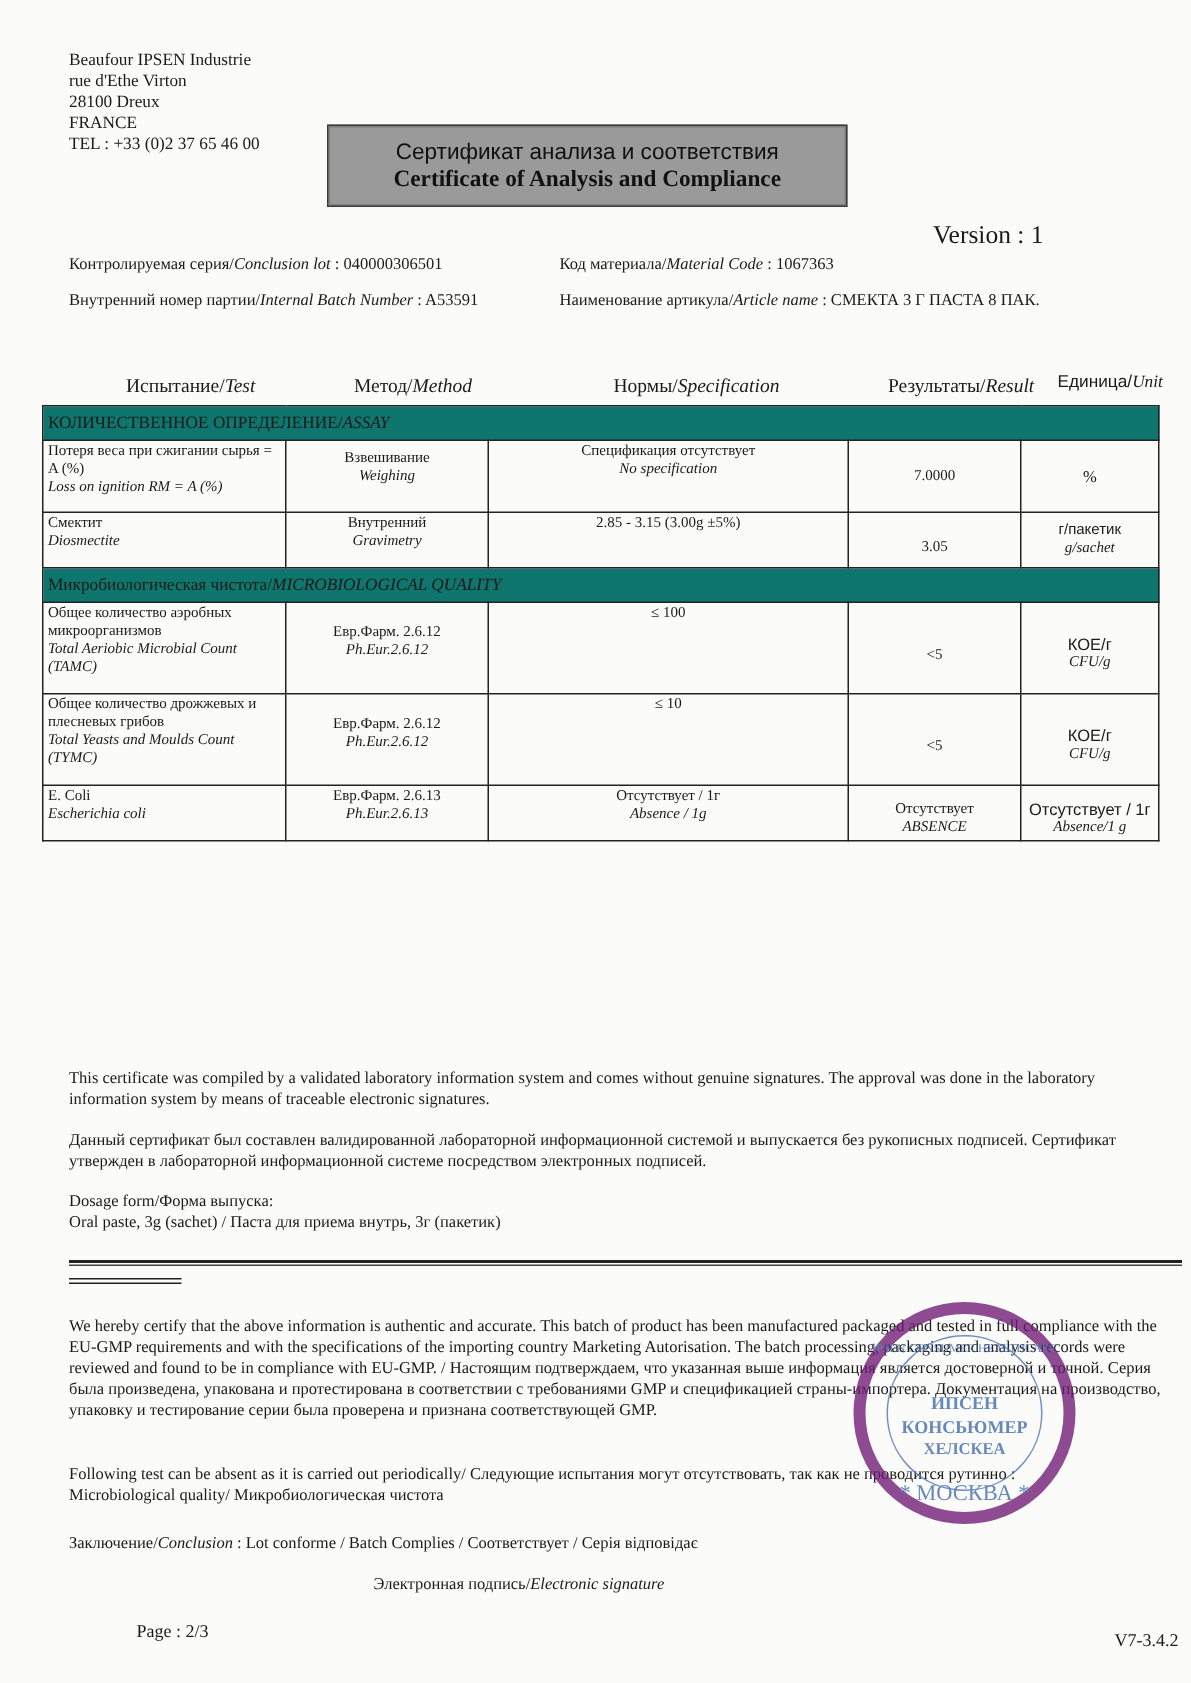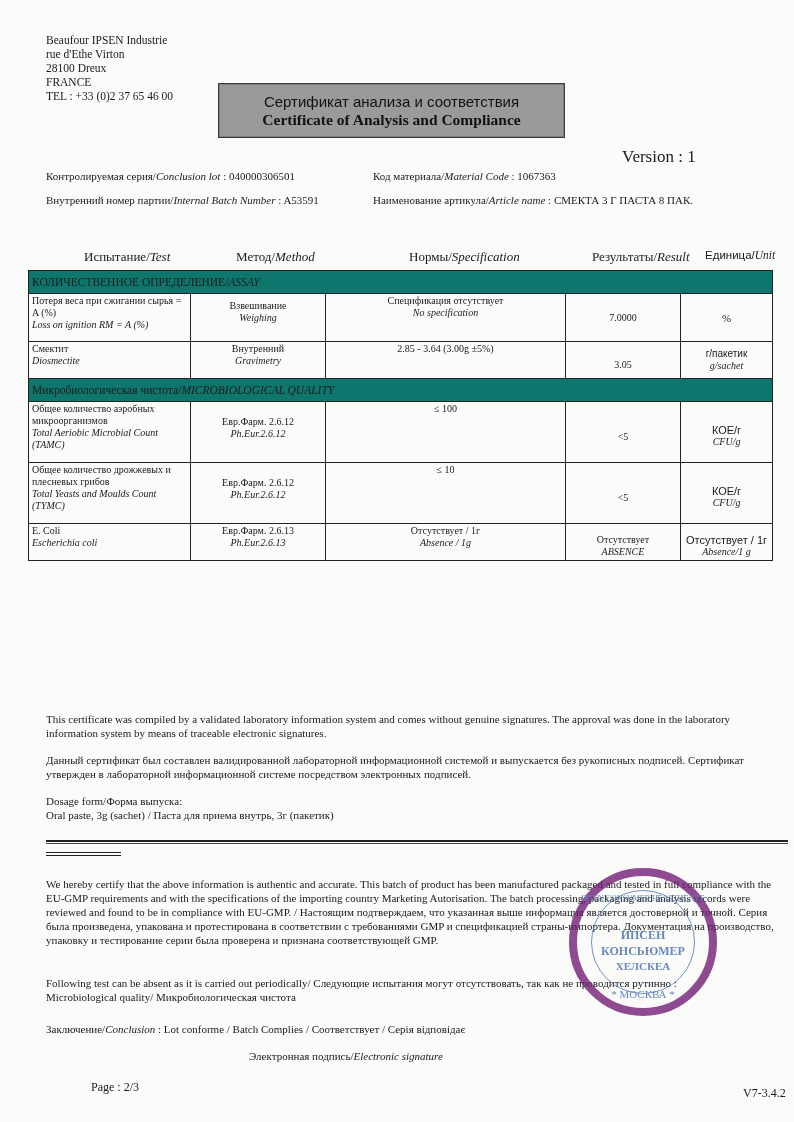--- a/index.html
+++ b/index.html
@@ -151,21 +151,21 @@
   <tr style="height:37px">
     <td>
           <div>Смектит</div>
           <div class="i">Diosmectite</div>
         </td>
     <td class="c">
           <div>Внутренний</div>
           <div class="i">Gravimetry</div>
         </td>
     <td class="c">
-          <div>2.85 - 3.64 (3.00g ±5%)</div>
+          <div>2.85 - 3.15 (3.00g ±5%)</div>
         </td>
     <td class="c mid" style="padding-top:10px">
           <div>3.05</div>
         </td>
     <td class="c mid">
           <div class="sans">г/пакетик</div>
           <div class="i">g/sachet</div>
         </td>
   </tr>
 
@@ -263,17 +263,17 @@
 <div class="abs para" style="top:1049px; left:233px; width:auto;text-align:center;">
   <span>Электронная подпись/</span><i>Electronic signature</i>
 </div>
 
 <div class="abs stamp">
   <div class="inner"></div>
   <div class="t" style="top:18px; font-size:8px; font-weight:normal;">IPSEN CONSUMER HEALTHCARE</div>
   <div class="t" style="top:52px; font-size:12px;">ИПСЕН</div>
   <div class="t" style="top:68px; font-size:12px;">КОНСЬЮМЕР</div>
   <div class="t" style="top:84px; font-size:11px;">ХЕЛСКЕА</div>
-  <div class="t" style="top:112px; font-size:11px; font-weight:normal;">* МОСКВА *</div>
+  <div class="t" style="top:112px; font-size:15px; font-weight:normal;">* МОСКВА *</div>
 </div>
 
 <div class="abs footer" style="left:75px; top:1080px;">Page : 2/3</div>
 <div class="abs footer" style="left:727px; top:1086px;">V7-3.4.2</div>
 
 </body></html>

